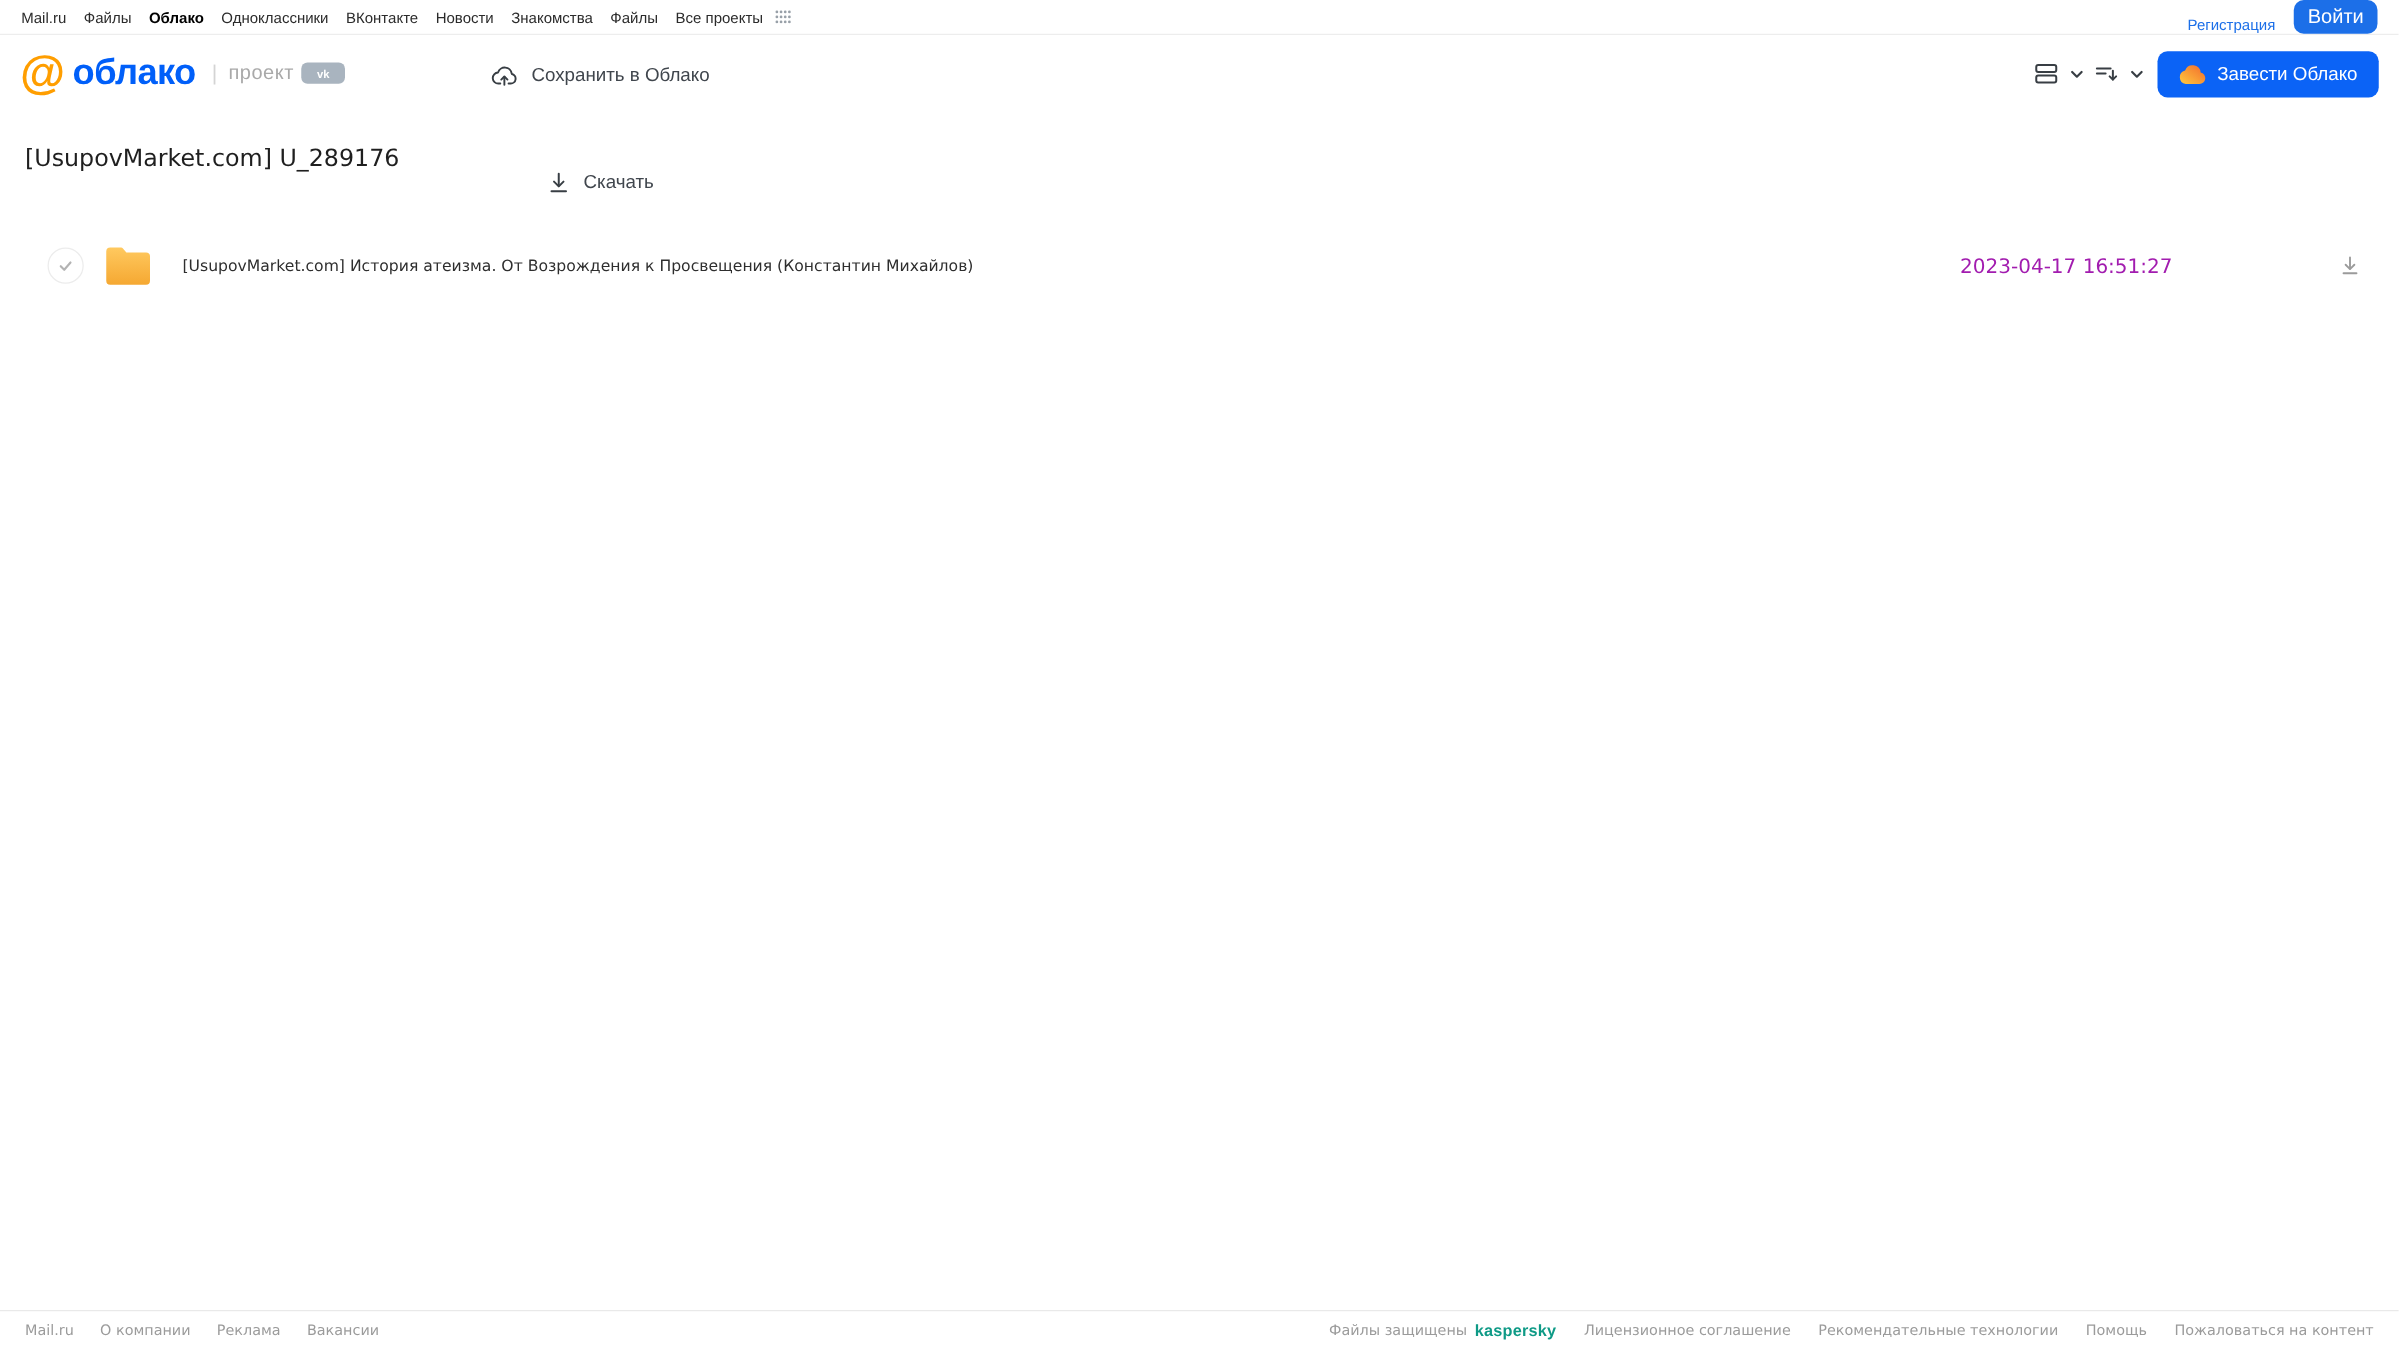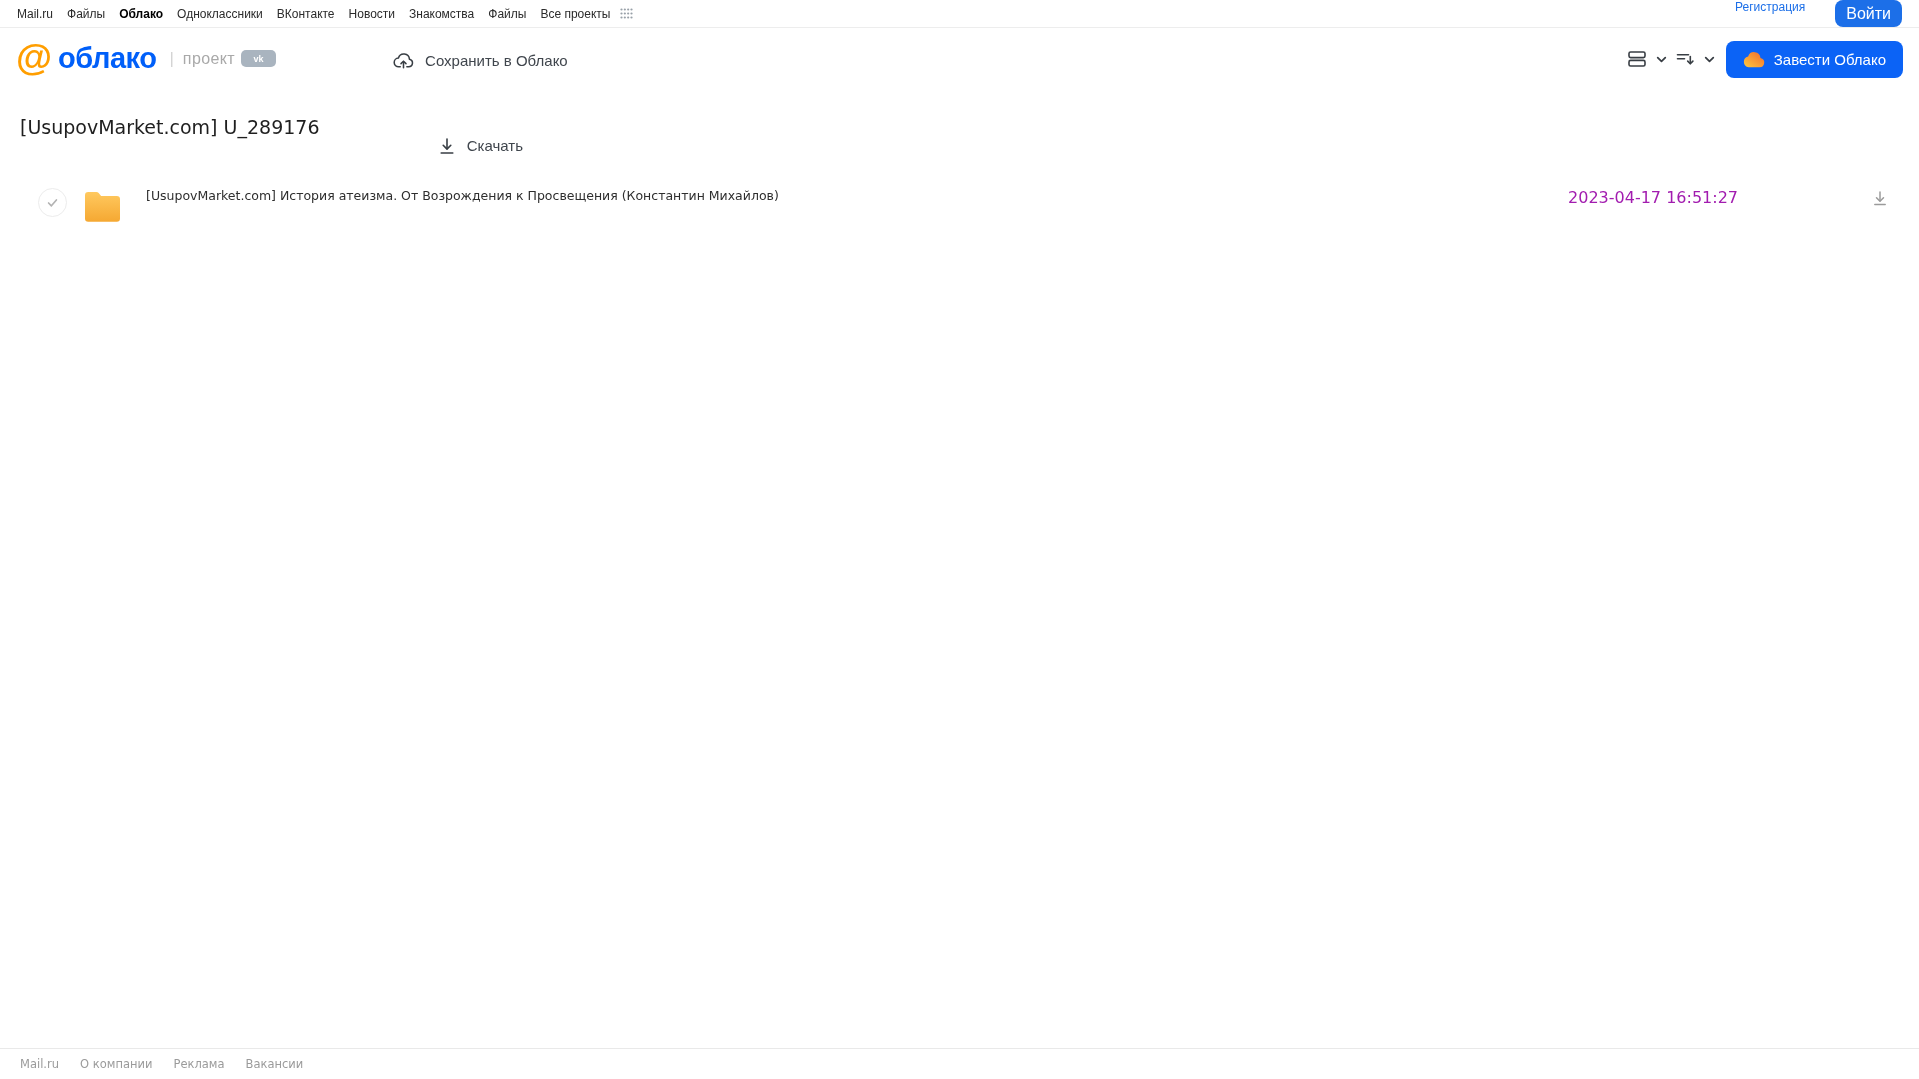--- a/index.html
+++ b/index.html
@@ -13,21 +13,21 @@
   button { font-family:inherit; cursor:pointer; background:none; border:none; }
 
   
   .topnav {
     height:28px; display:flex; align-items:center;
     padding:0 17px; gap:14px; font-size:12px; color:#2b2b2b;
     border-bottom:1px solid #ededed;
   }
   .topnav .nav-link.active { font-weight:bold; color:#000; }
   .grid-icon { display:flex; align-items:center; margin-left:-4px; }
-  .topnav-right { margin-left:auto; display:flex; align-items:flex-start; gap:30px; }
+  .topnav-right { margin-left:auto; display:flex; align-items:flex-end; gap:15px; }
   .register-link { color:#1c6fe8; }
   .login-btn {
     background:#1c6fe8; color:#fff; border-radius:8px;
     font-size:16px; padding:4px 11px; line-height:1.2;
   }
 
   
   .header { height:62px; display:flex; align-items:center; padding:0 16px; }
   .logo { display:flex; align-items:center; cursor:pointer; }
   .at-icon {
@@ -51,21 +51,21 @@
     font-size:15px; display:flex; align-items:center; gap:9px;
     padding:0 17px; margin-left:4px;
   }
 
   
   .page-title {
     margin:26px 0 0 20px; font-size:19px; font-weight:400; color:#1f1f1f;
     font-family:"DejaVu Sans",sans-serif;
   }
   .file-list { margin-top:50px; }
-  .file-row { display:flex; height:48px; padding:0 29px 0 38px; cursor:pointer; }
+  .file-row { display:flex; align-items:center; height:48px; padding:0 29px 0 38px; cursor:pointer; }
   .row-checkbox {
     width:29px; height:29px; border-radius:50%;
     border:1px solid #ececec; background:#fff;
     display:flex; align-items:center; justify-content:center;
     margin-right:15px; flex:none;
   }
   .folder-wrap { margin-right:23px; display:flex; flex:none; }
   .file-name {
     font-size:12.5px; color:#2e2e2e; flex:1;
     font-family:"DejaVu Sans",sans-serif;
@@ -249,13 +249,23 @@
   </div>
 </main>
 
 <footer class="footer">
   <div class="footer-left">
     <a>Mail.ru</a>
     <a>О компании</a>
     <a>Реклама</a>
     <a>Вакансии</a>
   </div>
+  <div class="footer-right">
+    <span class="kaspersky-wrap">
+      <span>Файлы защищены</span>
+      <a class="kaspersky-logo">kaspersky</a>
+    </span>
+    <a>Лицензионное соглашение</a>
+    <a>Рекомендательные технологии</a>
+    <a>Помощь</a>
+    <a>Пожаловаться на контент</a>
+  </div>
 </footer>
 
 </body></html>

